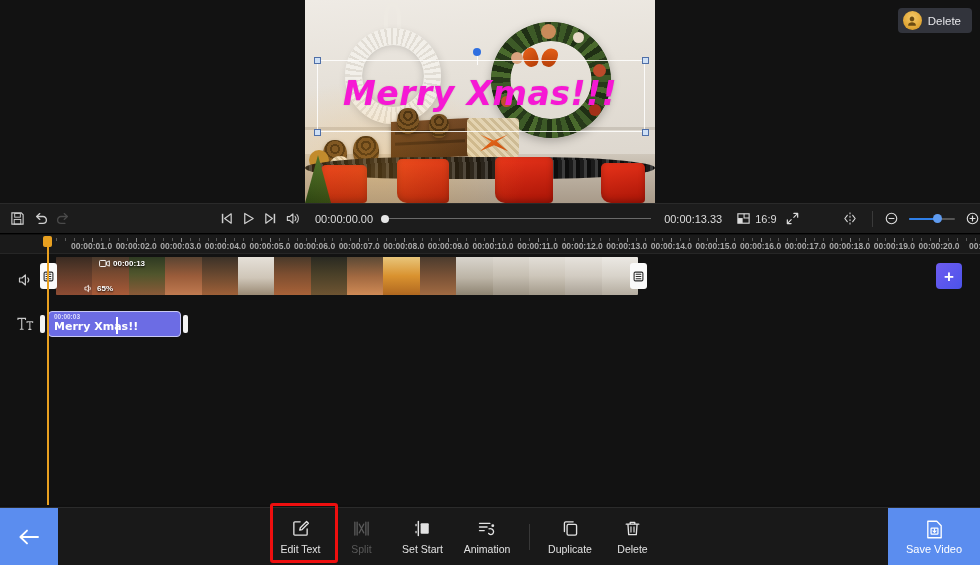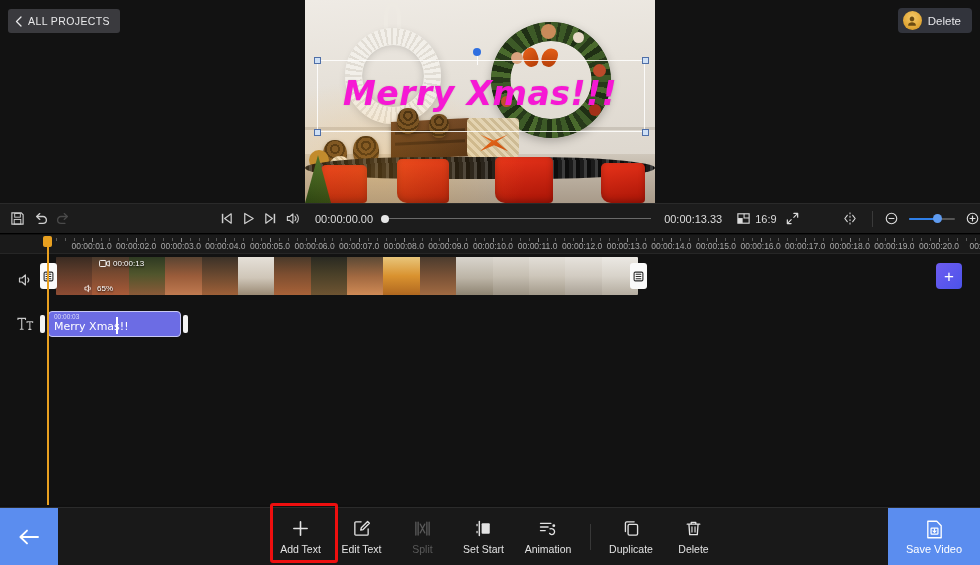--- a/index.html
+++ b/index.html
@@ -190,21 +190,21 @@
   }
   .ratio-lbl { font-size: 11px; color: #dcdcdc; }
   .vsep { width: 1px; height: 16px; background: #3a3a3a; }
   .zoom-track { width: 86px; height: 2px; background: #555; position: relative; border-radius: 2px; }
   .zoom-fill { position: absolute; left: 0; top: 0; height: 2px; background: #2f7fe8; border-radius: 2px; }
   .zoom-knob {
     position: absolute; width: 9px; height: 9px; border-radius: 50%; background: #5f9bf0; top: -3.5px;
   }
 
   
-  .timeline { position: absolute; left: 0; top: 235px; width: 980px; height: 270px; background: #121212; }
+  .timeline { position: absolute; left: 0; top: 235px; width: 980px; height: 270px; background: #121212; font-weight: bold; }
   .ruler {
     position: absolute; left: 0; top: 0; width: 980px; height: 19px;
     background: #1a1a1a; border-bottom: 1px solid #262626; overflow: hidden;
   }
   .tick { position: absolute; top: 3px; width: 1px; height: 3px; background: #5a5a5a; }
   .tick.major { height: 4px; background: #8a8a8a; }
   .ruler-lbl {
     position: absolute; top: 6px; font-size: 8.5px; color: #a9a9a9;
     transform: translateX(-50%); white-space: nowrap;
   }
@@ -285,28 +285,20 @@
   }
   svg { display: block; }
 </style>
 </head>
 <body>
 
 <div id="app">
 
   <div class="preview-area">
 
-    <div class="all-projects-btn">
-      <span>
-        <svg width="9" height="11" viewBox="0 0 9 11">
-            <path d="M7 1 2.5 5.5 7 10" fill="none" stroke="#e8e8ea" stroke-width="1.3" stroke-linecap="round" stroke-linejoin="round"></path>
-          </svg>
-      </span>
-      <span>ALL PROJECTS</span>
-    </div>
 
     <div class="contact-btn">
       <span class="contact-av">
         <svg width="12" height="12" viewBox="0 0 12 12">
             <path d="M6 6.3c1.3 0 2.3-1.1 2.3-2.4S7.3 1.5 6 1.5 3.7 2.6 3.7 3.9 4.7 6.3 6 6.3zm0 1c-1.9 0-3.8 1-3.8 2.5v1h7.6v-1c0-1.5-1.9-2.5-3.8-2.5z" fill="#6b4b12"></path>
           </svg>
       </span>
       <span>Delete</span>
     </div>
 
@@ -672,28 +664,20 @@
   <div class="bottom-bar">
     <div class="corner-btn" style="left:0;">
       <span>
         <svg width="24" height="20" viewBox="0 0 24 20">
             <path d="M21 10H4M10 3.6 3.4 10 10 16.4" fill="none" stroke="#fff" stroke-width="1.9" stroke-linecap="round" stroke-linejoin="round"></path>
           </svg>
       </span>
     </div>
 
     <div class="tool-group">
-      <div class="tool">
-        <span>
-          <svg width="19" height="19" viewBox="0 0 20 20">
-              <path d="M10 3v14M3 10h14" stroke="#e2e2e2" stroke-width="1.7" stroke-linecap="round"></path>
-            </svg>
-        </span>
-        <span>Add Text</span>
-      </div>
 
       <div class="tool">
         <span>
           <svg width="19" height="19" viewBox="0 0 20 20">
               <path d="M17 10.4V16a1 1 0 0 1-1 1H4a1 1 0 0 1-1-1V4a1 1 0 0 1 1-1h5.6" fill="none" stroke="#e2e2e2" stroke-width="1.4" stroke-linecap="round"></path>
               <path d="m16.4 2.6 1.9 1.9-6.6 6.6-2.5.6.6-2.5z" fill="none" stroke="#e2e2e2" stroke-width="1.4" stroke-linejoin="round"></path>
             </svg>
         </span>
         <span>Edit Text</span>
       </div>

